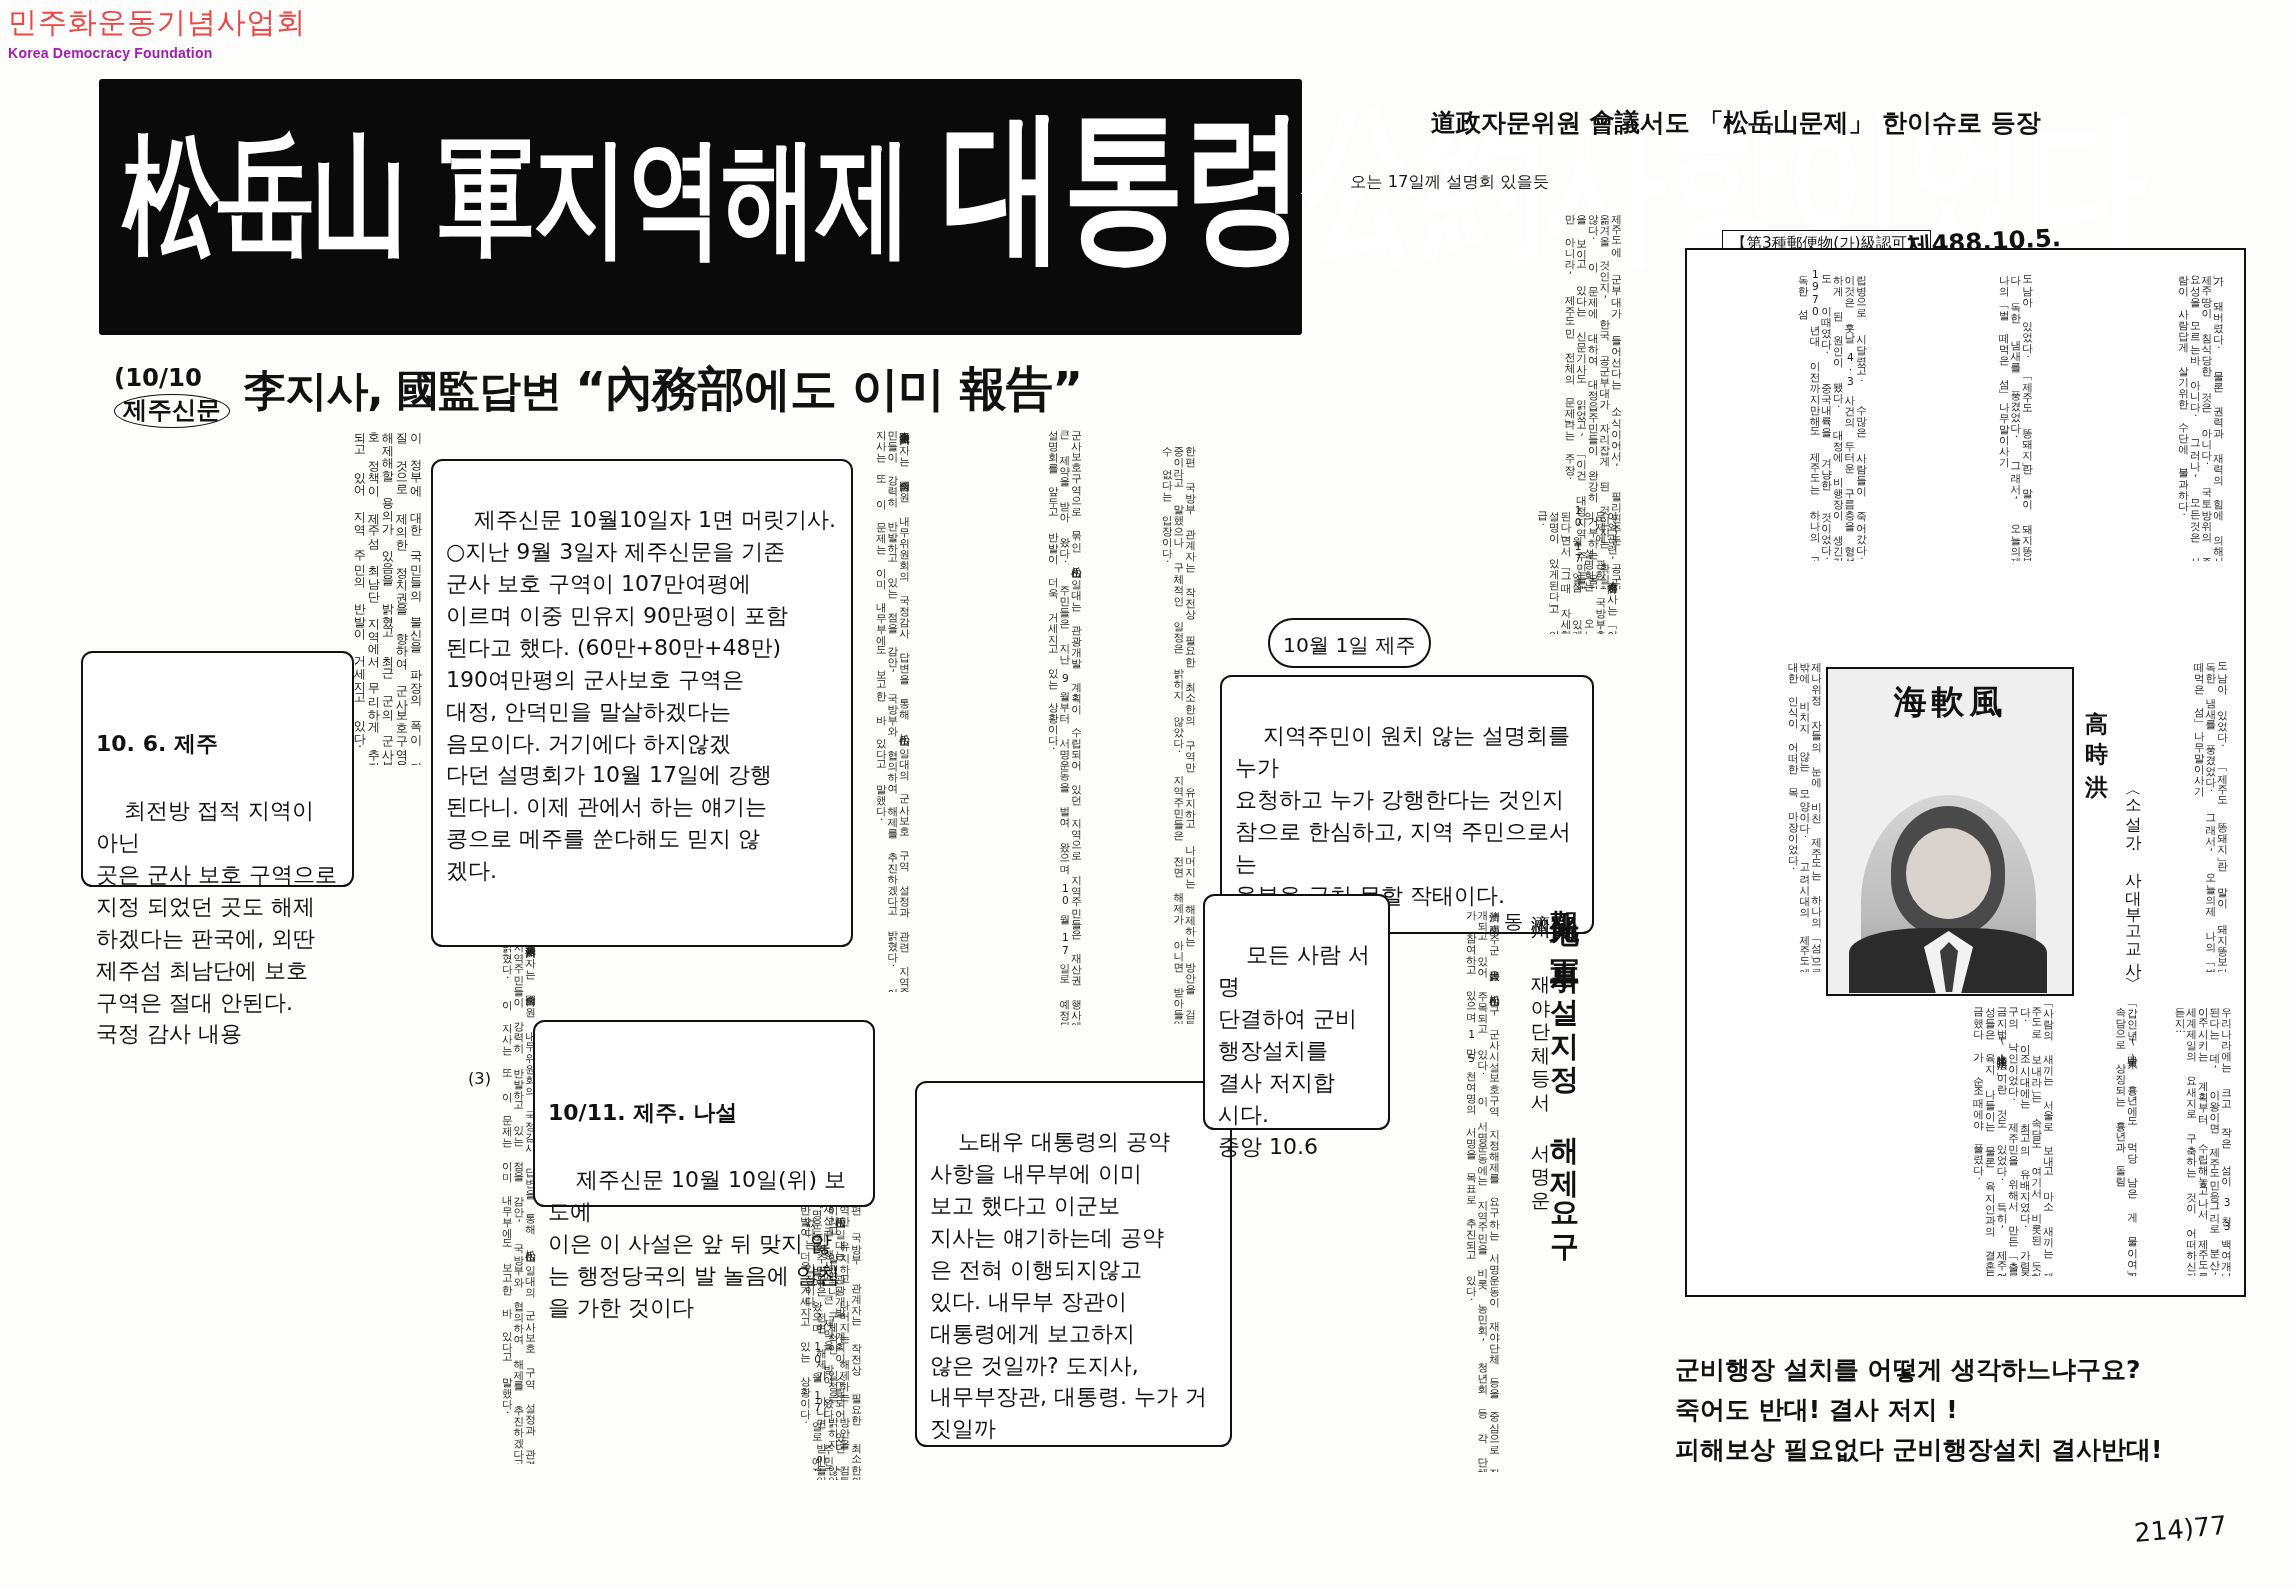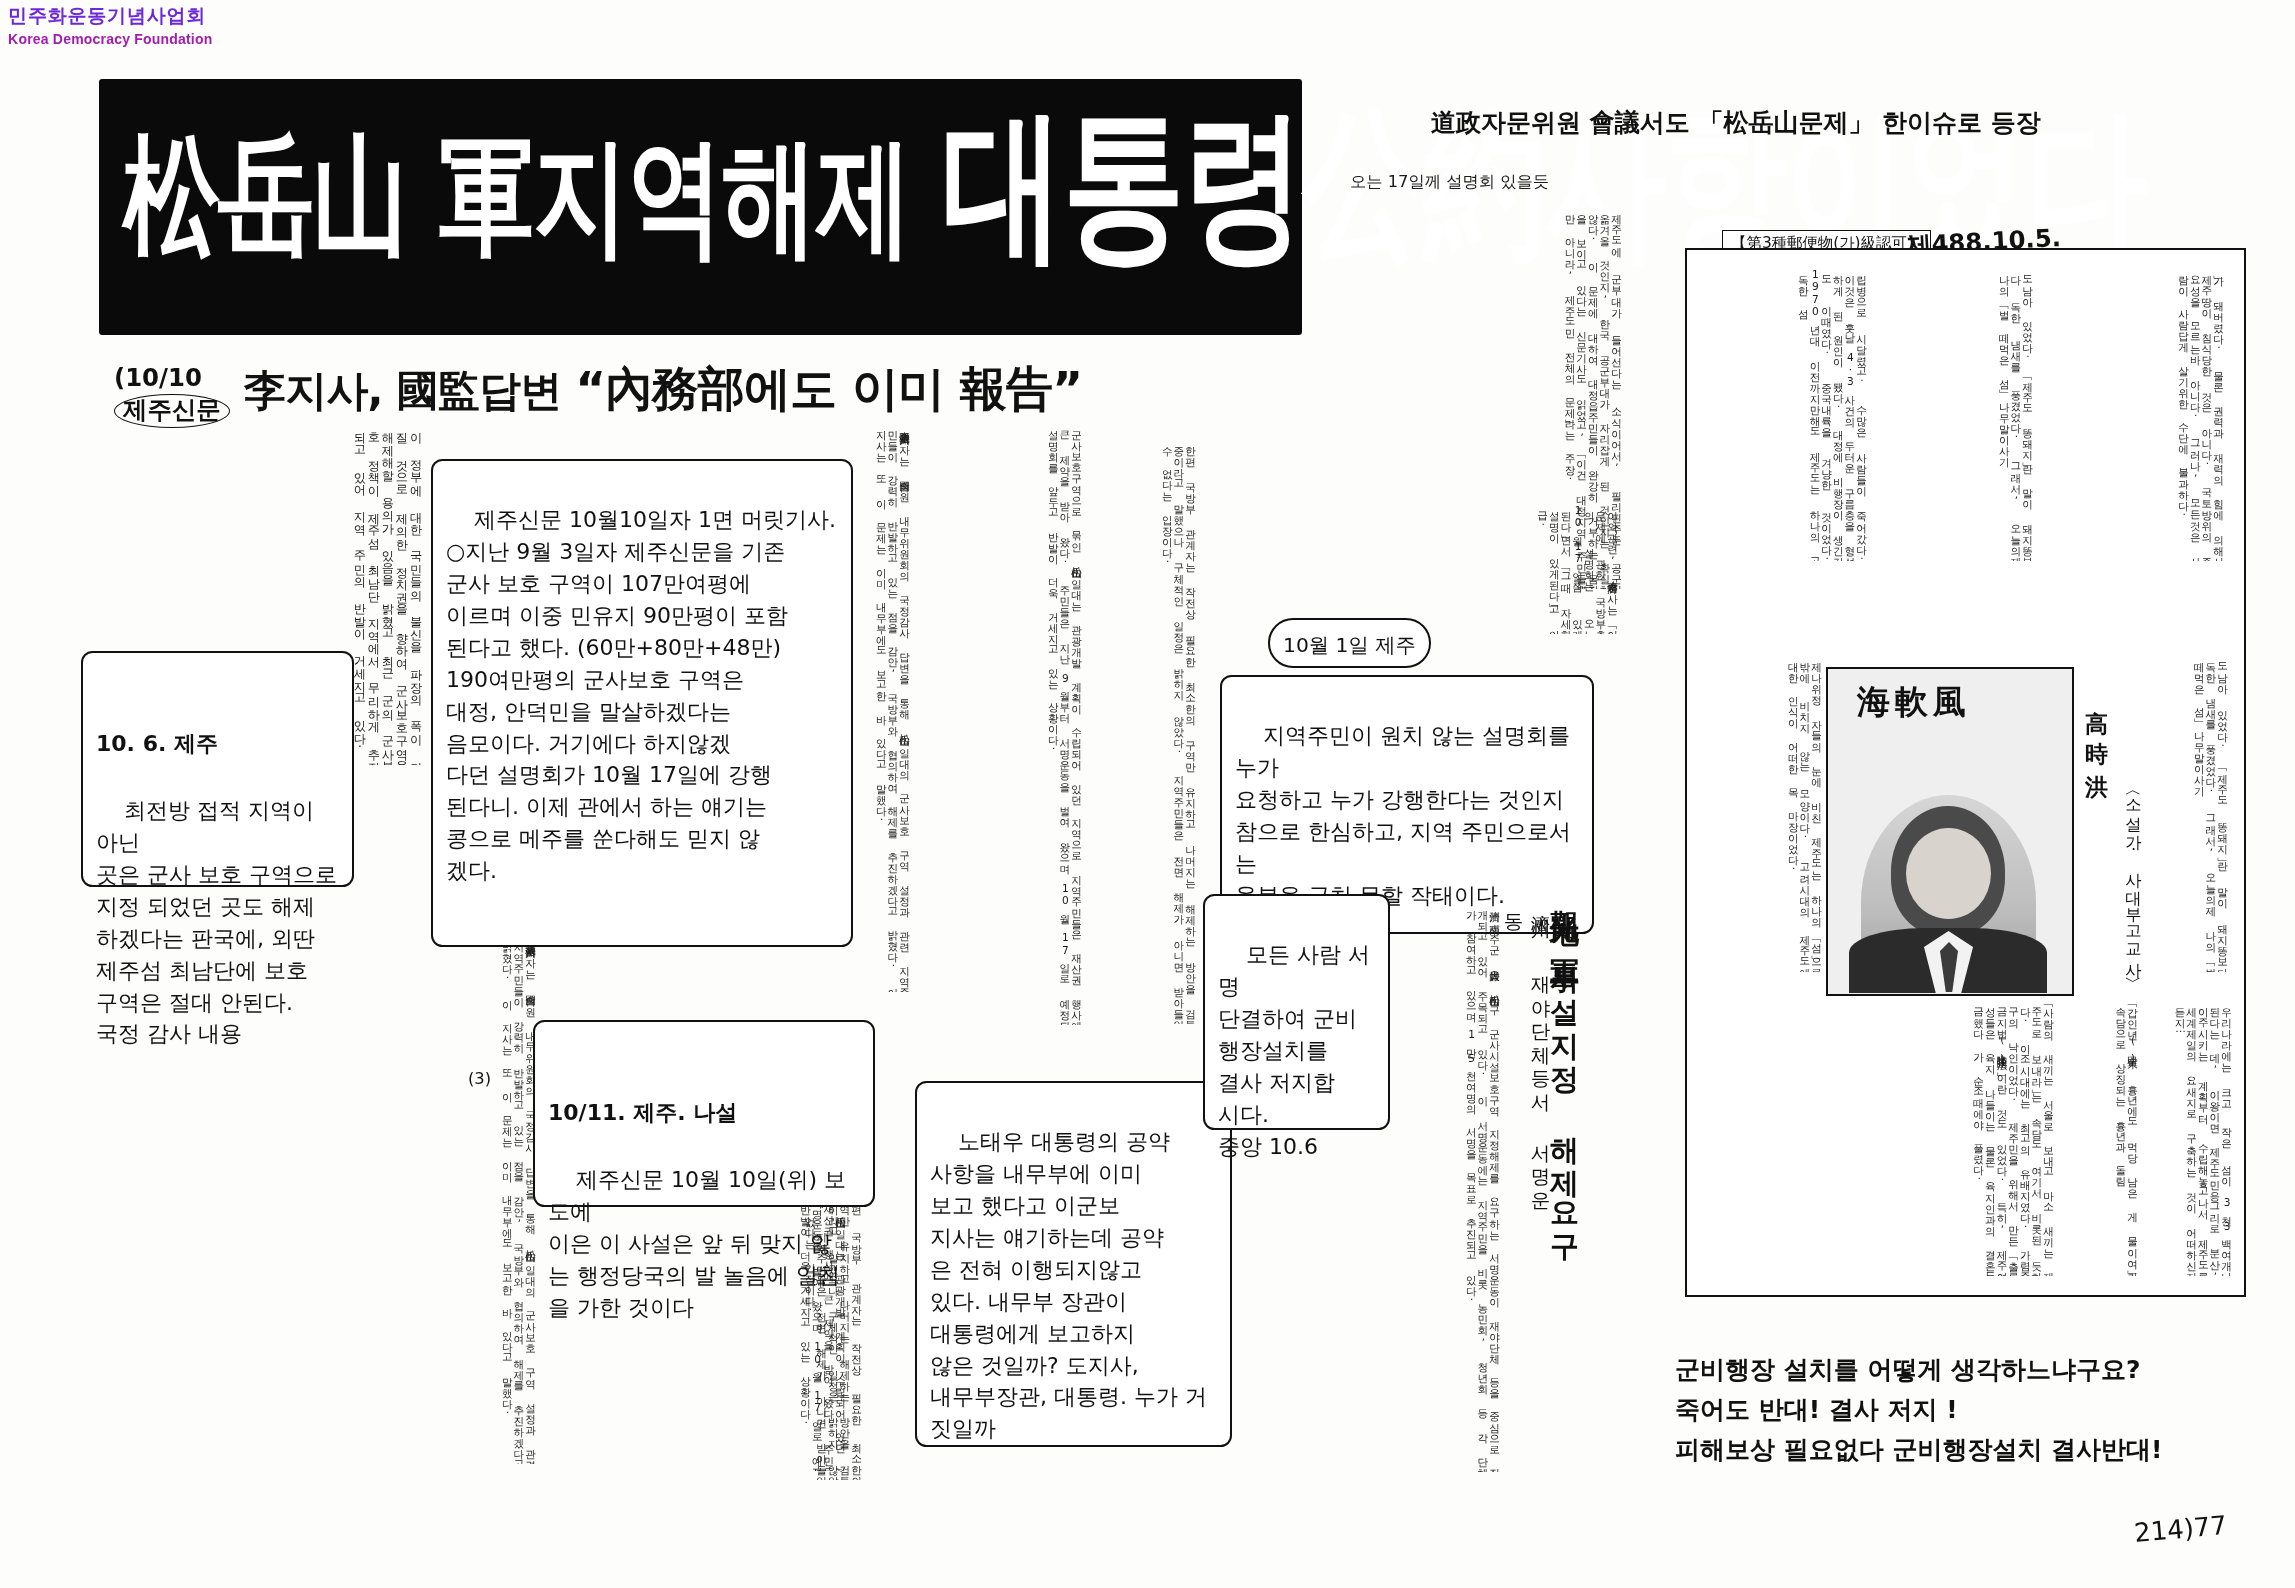--- a/index.html
+++ b/index.html
@@ -21,24 +21,24 @@
     background: #fdfdfb;
   }
   
   .kdf-logo {
     position: absolute;
     left: 8.1px; top: 3.3px;
     width: 268px;
   }
   .kdf-logo .kr {
     font-family: "DejaVu Sans", sans-serif;
-    font-size: 19px;
-    font-weight: bold;
+    font-size: 29px;
+    font-weight: normal;
     letter-spacing: 0.8px;
-    color: #6d28d9;
+    color: #ef4444;
     white-space: nowrap;
   }
   .kdf-logo .en {
     font-size: 14px;
     font-weight: bold;
     color: #a21caf;
     margin-top: 1.6px;
     letter-spacing: 0.2px;
   }
   
@@ -232,20 +232,21 @@
     position: absolute;
     left: 112px; top: 273px;
     width: 18px; height: 50px;
     background: #3b3b3b;
     clip-path: polygon(50% 0, 100% 18%, 68% 100%, 32% 100%, 0 18%);
   }
   .photo-caption-top {
     position: absolute;
     left: 29px; top: 11.4px;
     width: 187px;
+    text-align: center;
     font-family: "DejaVu Sans", sans-serif;
     font-size: 33px;
     font-weight: bold;
     letter-spacing: 4.9px;
   }
   .photo-side-label {
     position: absolute;
     left: 2082px; top: 691px;
     writing-mode: vertical-rl;
     text-orientation: upright;

